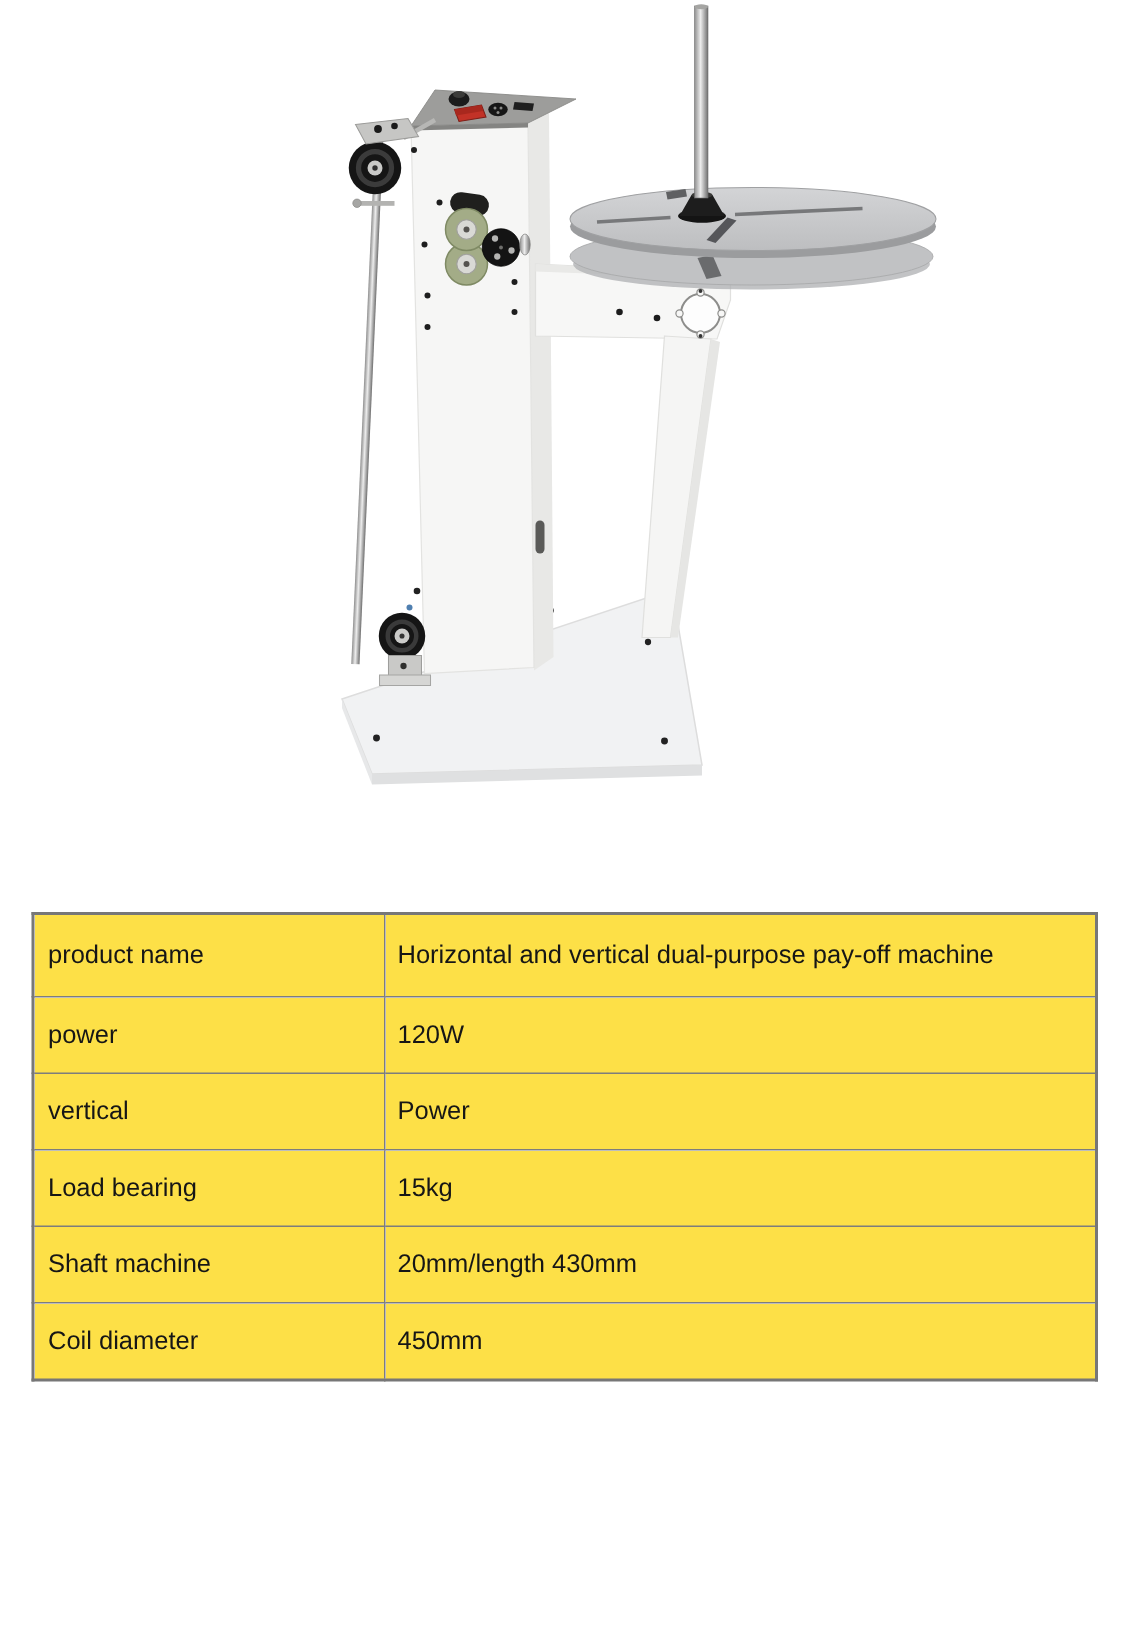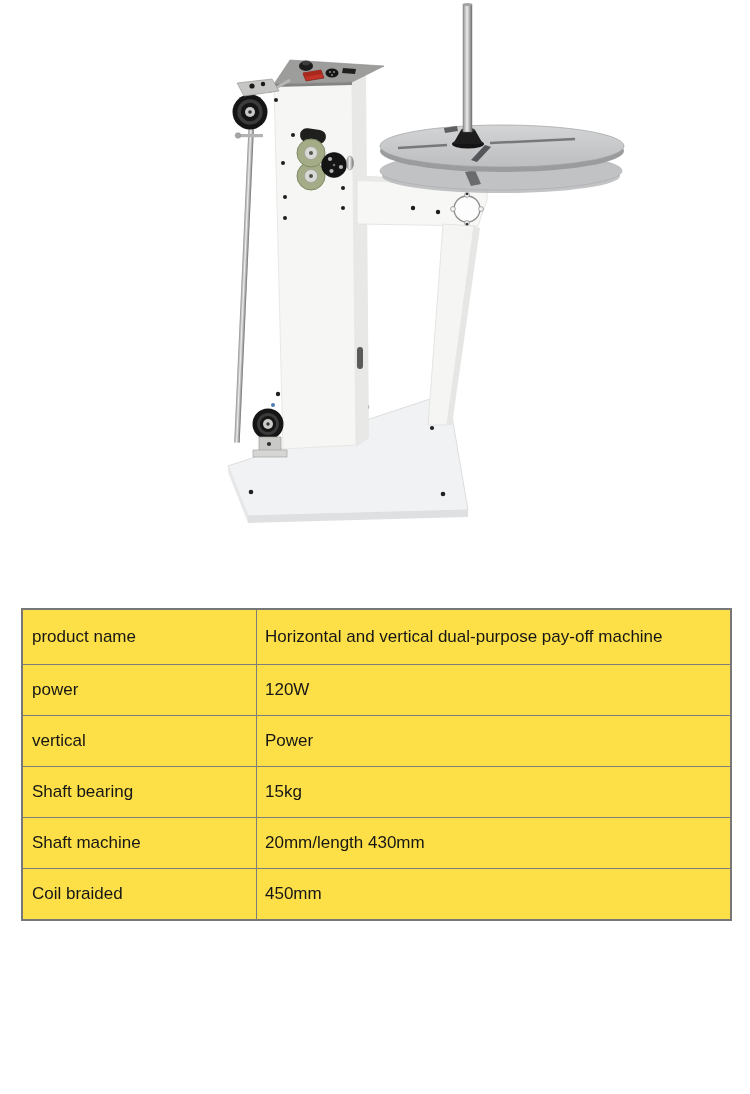--- a/index.html
+++ b/index.html
@@ -178,26 +178,26 @@
       </tr>
       <tr>
         <td class="c-label">power</td>
         <td class="c-value">120W</td>
       </tr>
       <tr>
         <td class="c-label">vertical</td>
         <td class="c-value">Power</td>
       </tr>
       <tr>
-        <td class="c-label">Shaft bearing</td>
+        <td class="c-label">Load bearing</td>
         <td class="c-value">15kg</td>
       </tr>
       <tr>
         <td class="c-label">Shaft machine</td>
         <td class="c-value">20mm/length 430mm</td>
       </tr>
       <tr>
-        <td class="c-label">Coil braided</td>
+        <td class="c-label">Coil diameter</td>
         <td class="c-value">450mm</td>
       </tr>
     </tbody>
   </table>
 </div>
 
 </body></html>

